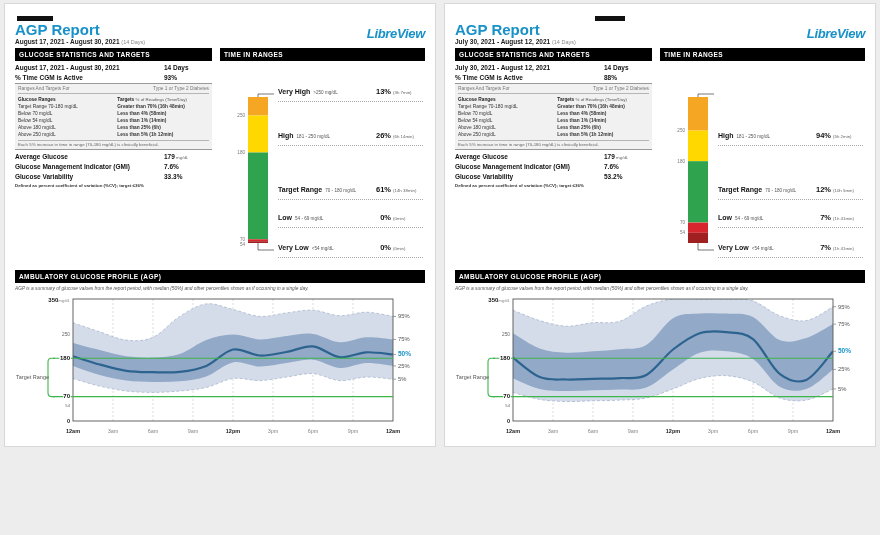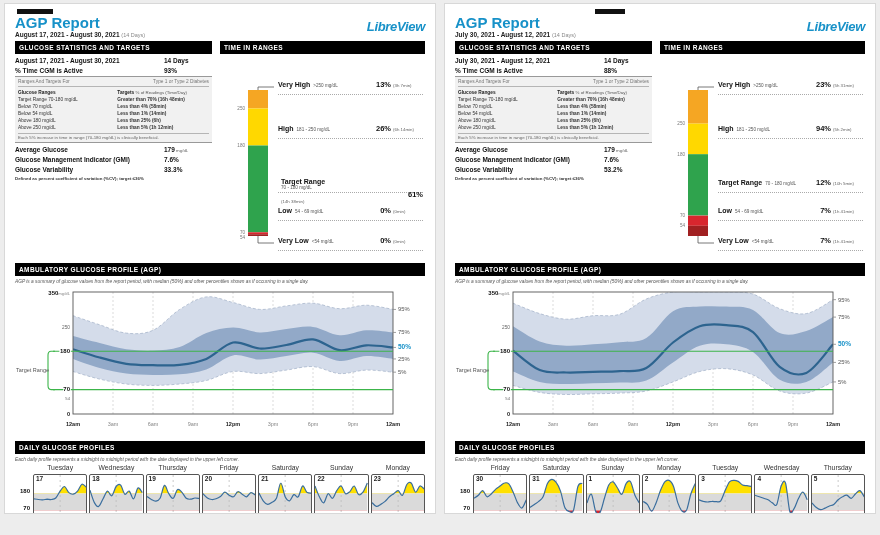--- a/index.html
+++ b/index.html
@@ -1,18 +1,18 @@
 <!DOCTYPE html>
 <html><head>
 <meta charset="utf-8">
 <style>
   html,body{margin:0;padding:0;background:#ededed;font-family:"Liberation Sans",sans-serif;}
   .canvas{width:880px;height:535px;display:flex;gap:8px;padding:3px 4px;box-sizing:border-box;}
-  .page{width:432px;height:511px;background:#fff;border:1px solid #d8d8d8;box-sizing:border-box;
-        padding:5px 10px;overflow:hidden;position:relative;}
+  .page{width:432px;height:444px;background:#fff;border:1px solid #d8d8d8;box-sizing:border-box;
+        padding:12px 10px;overflow:hidden;position:relative;}
   .redact{height:5px;background:#111;margin-bottom:1px;}
   .hdr{display:flex;justify-content:space-between;align-items:center;margin-bottom:3px;}
   .title{font-size:15px;font-weight:bold;color:#1791c8;line-height:16px;}
   .dates{font-size:6.5px;font-weight:bold;color:#222;}
   .dates .days{font-weight:normal;color:#888;font-size:5.5px;}
   .logo{font-size:13px;font-weight:bold;font-style:italic;color:#1791c8;letter-spacing:-.3px;}
   .cols{display:flex;gap:8px;}
   .statcol{width:197px;flex-shrink:0;}
   .tircol{flex:1;}
   .secbar{background:#000;color:#fff;font-size:6.5px;font-weight:bold;letter-spacing:.4px;
@@ -160,21 +160,21 @@
               <span class="trg">&gt;250 mg/dL</span>
               <span class="tp">13%</span>
               <span class="tt">(3h 7min)</span>
             </div>
             <div class="tirrow" style="top: 48px;">
               <span class="tn">High</span>
               <span class="trg">181 - 250 mg/dL</span>
               <span class="tp">26%</span>
               <span class="tt">(6h 14min)</span>
             </div>
-            <div class="tirrow" style="top: 102px; flex-direction: column;">
+            <div class="tirrow" style="top: 102px;">
               <span class="tn">Target Range</span>
               <span class="trg">70 - 180 mg/dL</span>
               <span class="tp">61%</span>
               <span class="tt">(14h 38min)</span>
             </div>
             <div class="tirrow" style="top: 130px;">
               <span class="tn">Low</span>
               <span class="trg">54 - 69 mg/dL</span>
               <span class="tp">0%</span>
               <span class="tt">(0min)</span>
@@ -656,26 +656,20 @@
               <rect x="28" y="78.2" width="20" height="61.3" fill="#2fa34d"></rect>
               <rect x="28" y="139.6" width="20" height="10.2" fill="#d8262e"></rect>
               <rect x="28" y="149.8" width="20" height="10.2" fill="#a02021"></rect>
               <text x="25" y="49.18" text-anchor="end" font-size="4.6" fill="#777">250</text>
               <text x="25" y="79.83999999999999" text-anchor="end" font-size="4.6" fill="#777">180</text>
               <text x="25" y="141.16" text-anchor="end" font-size="4.6" fill="#777">70</text>
               <text x="25" y="151.38" text-anchor="end" font-size="4.6" fill="#777">54</text>
               <path d="M38,14 V11 H54" stroke="#555" stroke-width="0.8" fill="none"></path>
               <path d="M38,160 V167 H54" stroke="#555" stroke-width="0.8" fill="none"></path>
             </svg>
-            <div class="tirrow" style="top: 4px;">
-              <span class="tn">Very High</span>
-              <span class="trg">&gt;250 mg/dL</span>
-              <span class="tp">23%</span>
-              <span class="tt">(5h 31min)</span>
-            </div>
             <div class="tirrow" style="top: 48px;">
               <span class="tn">High</span>
               <span class="trg">181 - 250 mg/dL</span>
               <span class="tp">94%</span>
               <span class="tt">(5h 2min)</span>
             </div>
             <div class="tirrow" style="top: 102px;">
               <span class="tn">Target Range</span>
               <span class="trg">70 - 180 mg/dL</span>
               <span class="tp">12%</span>

